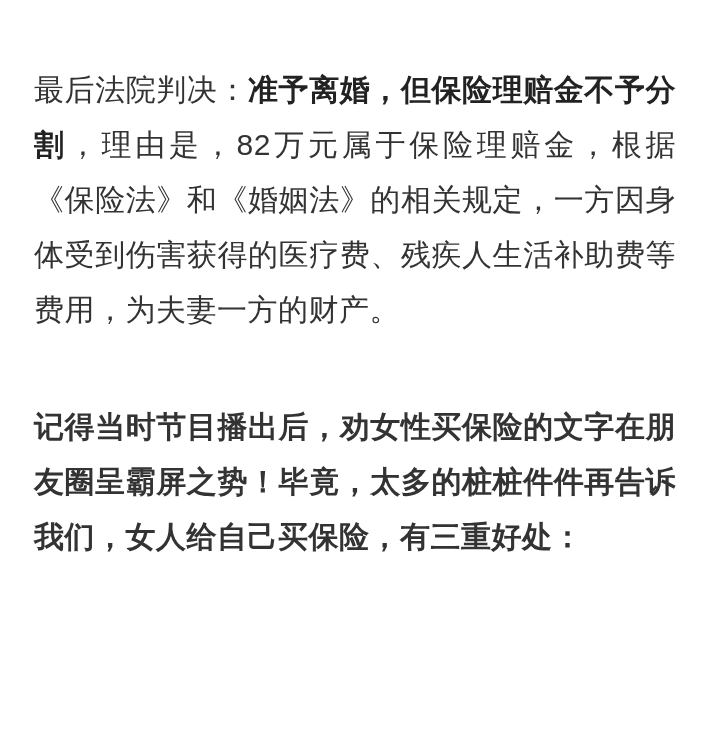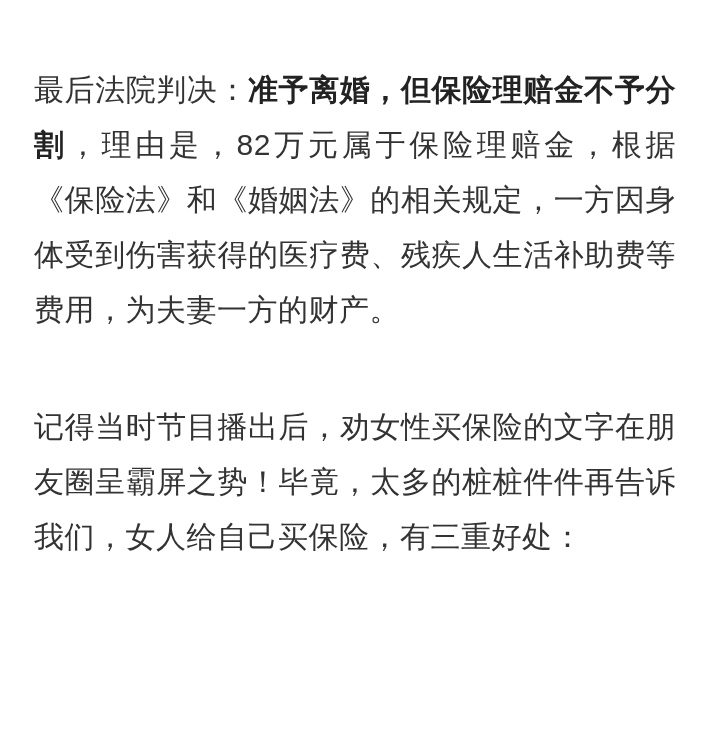--- a/index.html
+++ b/index.html
@@ -23,20 +23,21 @@
   .para {
     color: #333333;
     font-size: 30px;
     line-height: 55px;
     letter-spacing: 0.5px;
     text-align: justify;
     margin: 0;
   }
   .para + .para {
     margin-top: 62px;
+    font-weight: bold;
   }
   .bold {
     font-weight: bold;
     color: #222222;
   }
 </style>
 </head>
 <body>
 
 <div class="page">

